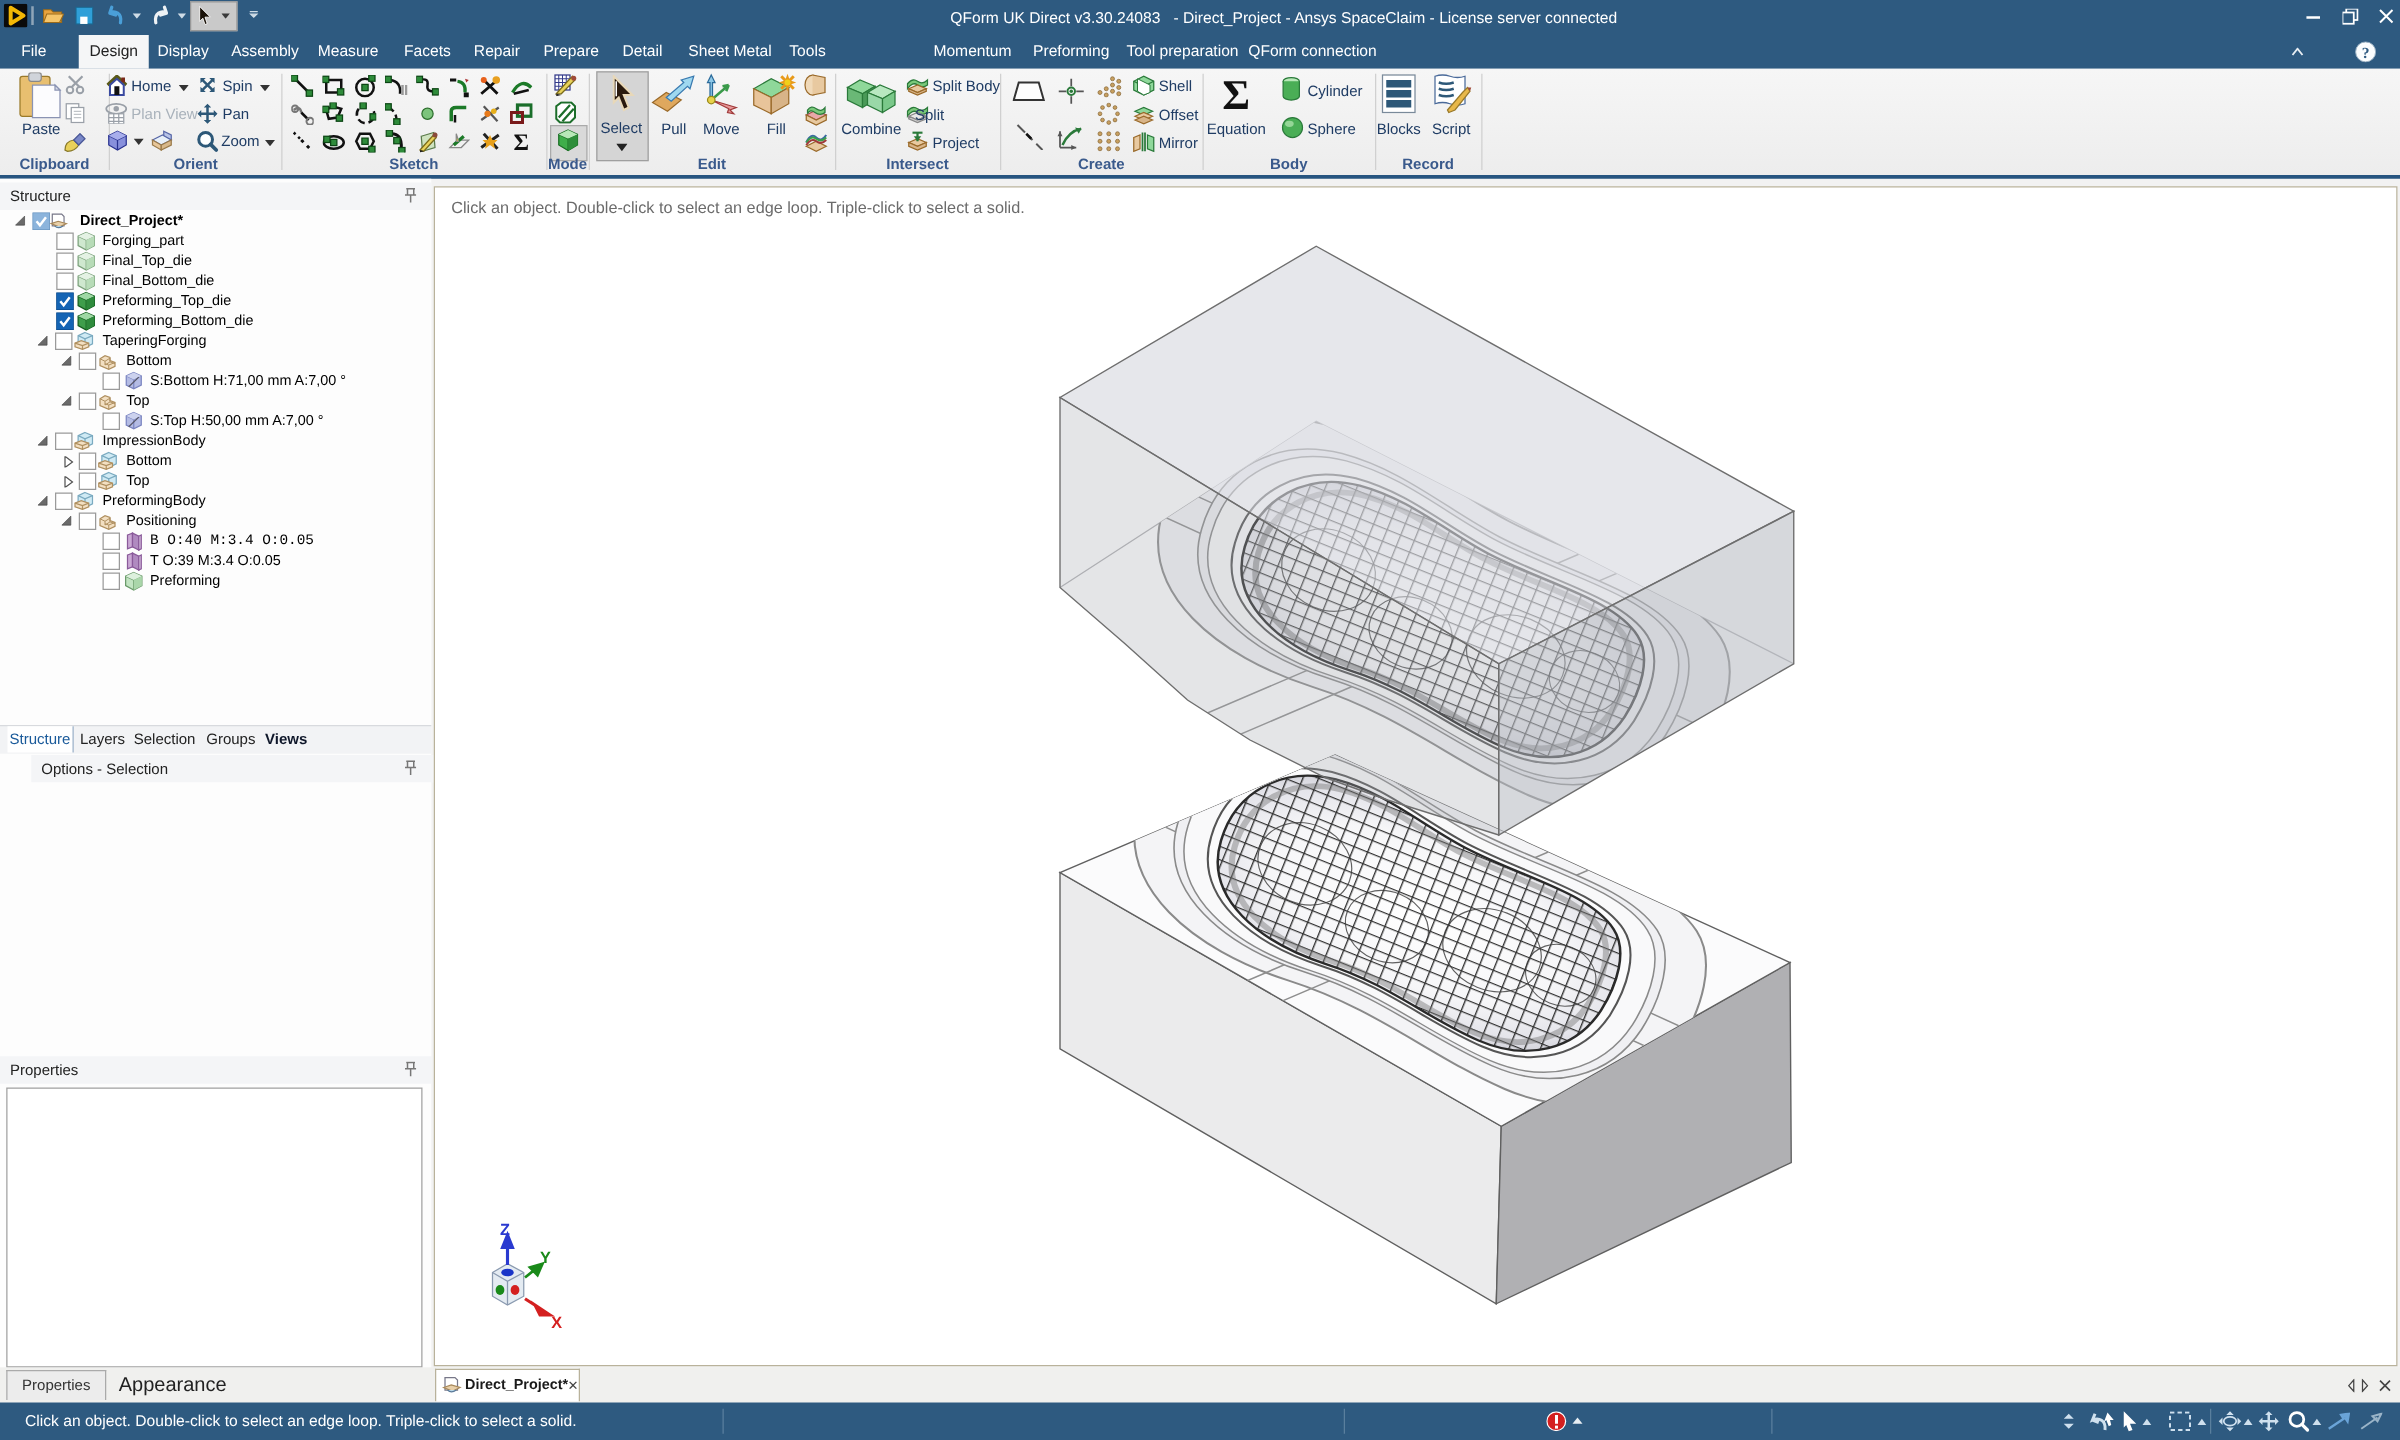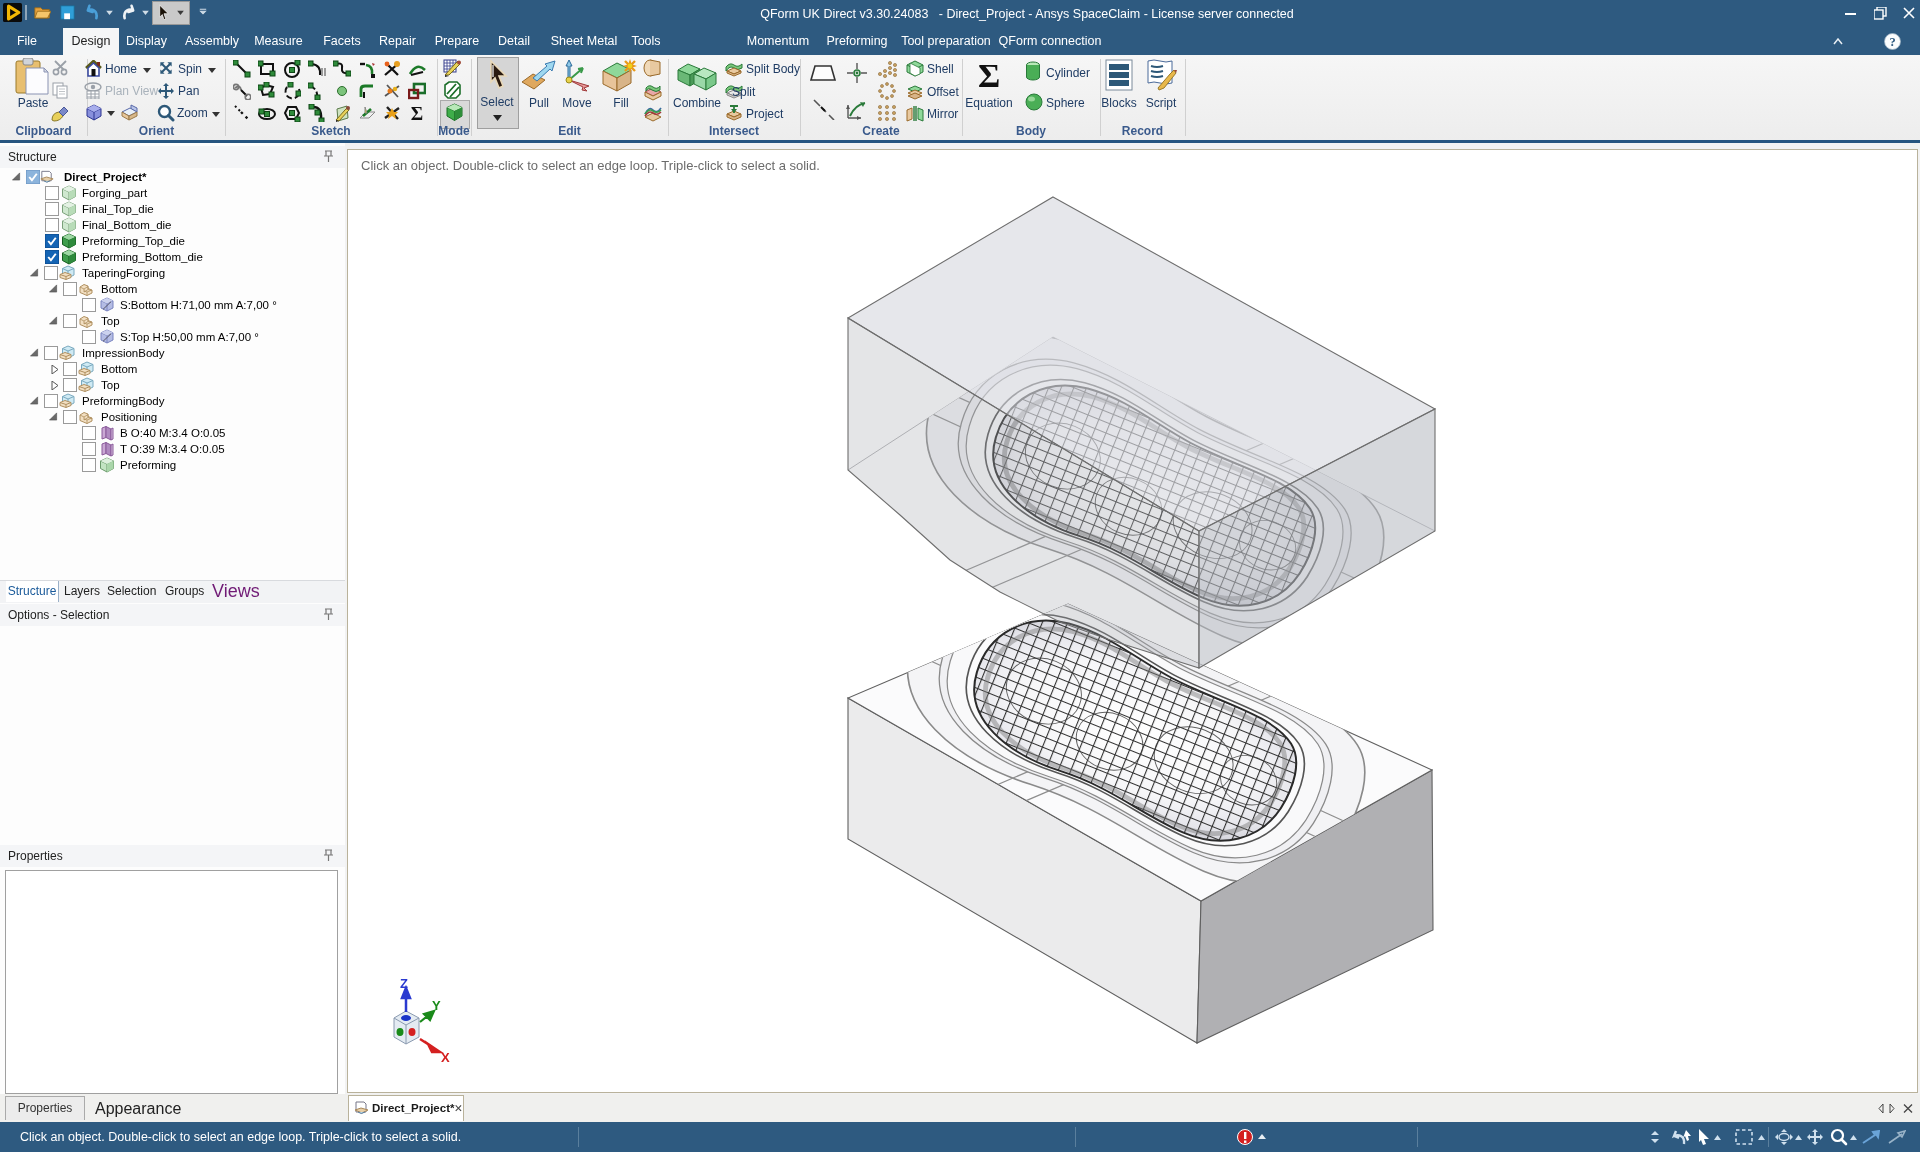--- a/index.html
+++ b/index.html
@@ -812,21 +812,21 @@
         <svg class="tic" style="left:78px;" width="16" height="16" viewBox="0 0 16 16">
             <use href="#t-step"></use>
           </svg>
         <span style="position:absolute;left:101px;">Positioning</span>
       </div>
       <div class="trow" style="top:257px;left:0;width:345px;">
         <div class="cb" style="left:82px;"></div>
         <svg class="tic" style="left:99px;" width="16" height="16" viewBox="0 0 16 16">
             <use href="#t-book"></use>
           </svg>
-        <span style="position:absolute;left:120px;">B O:40 M:3.4 O:0.05</span>
+        <span style="position:absolute;left:120px;font-family:Liberation Mono, monospace;">B O:40 M:3.4 O:0.05</span>
       </div>
       <div class="trow" style="top:273px;left:0;width:345px;">
         <div class="cb" style="left:82px;"></div>
         <svg class="tic" style="left:99px;" width="16" height="16" viewBox="0 0 16 16">
             <use href="#t-book"></use>
           </svg>
         <span style="position:absolute;left:120px;">T O:39 M:3.4 O:0.05</span>
       </div>
       <div class="trow" style="top:289px;left:0;width:345px;">
         <div class="cb" style="left:82px;"></div>
@@ -834,23 +834,23 @@
             <use href="#t-cubepale2"></use>
           </svg>
         <span style="position:absolute;left:120px;">Preforming</span>
       </div>
     </div>
     <div class="abs" style="left:0;top:437px;width:345px;height:22px;background:#f2f3f5;border-top:1px solid #d8dade;">
       <div class="abs" style="left:6px;top:0;width:52px;height:21px;background:#fff;border-right:1px solid #9ab0c8;color:#1a5a9a;font-size:12px;line-height:21px;text-align:center;">Structure</div>
       <div class="abs" style="left:64px;top:0;color:#222;font-size:12px;line-height:21px;">Layers</div>
       <div class="abs" style="left:107px;top:0;color:#222;font-size:12px;line-height:21px;">Selection</div>
       <div class="abs" style="left:165px;top:0;color:#222;font-size:12px;line-height:21px;">Groups</div>
-      <div class="abs" style="left:212px;top:0;color:#701a75;font-size:18px;line-height:21px;">Views</div>
+      <div class="abs" style="left:212px;top:0;color:#0f172a;font-size:12px;line-height:21px;font-weight:bold;">Views</div>
     </div>
-    <div class="phdr" style="top:461px;">Options - Selection</div>
+    <div class="phdr" style="top:461px;margin-left:25px;">Options - Selection</div>
     <svg class="pin" style="top:465px;" width="9" height="13" viewBox="0 0 9 13">
         <path d="M1 1 H8 M2 1 V6 M7 1 V6 M0 6 H9 M4.5 6 V12" stroke="#777" fill="none" stroke-width="1.2"></path>
       </svg>
     <div class="abs" style="left:0;top:483px;width:345px;height:219px;background:#fdfdfd;"></div>
     <div class="phdr" style="top:702px;">Properties</div>
     <svg class="pin" style="top:706px;" width="9" height="13" viewBox="0 0 9 13">
         <path d="M1 1 H8 M2 1 V6 M7 1 V6 M0 6 H9 M4.5 6 V12" stroke="#777" fill="none" stroke-width="1.2"></path>
       </svg>
     <div class="abs" style="left:5px;top:727px;width:331px;height:222px;background:#fff;border:1px solid #a0a0a0;"></div>
   </div>

